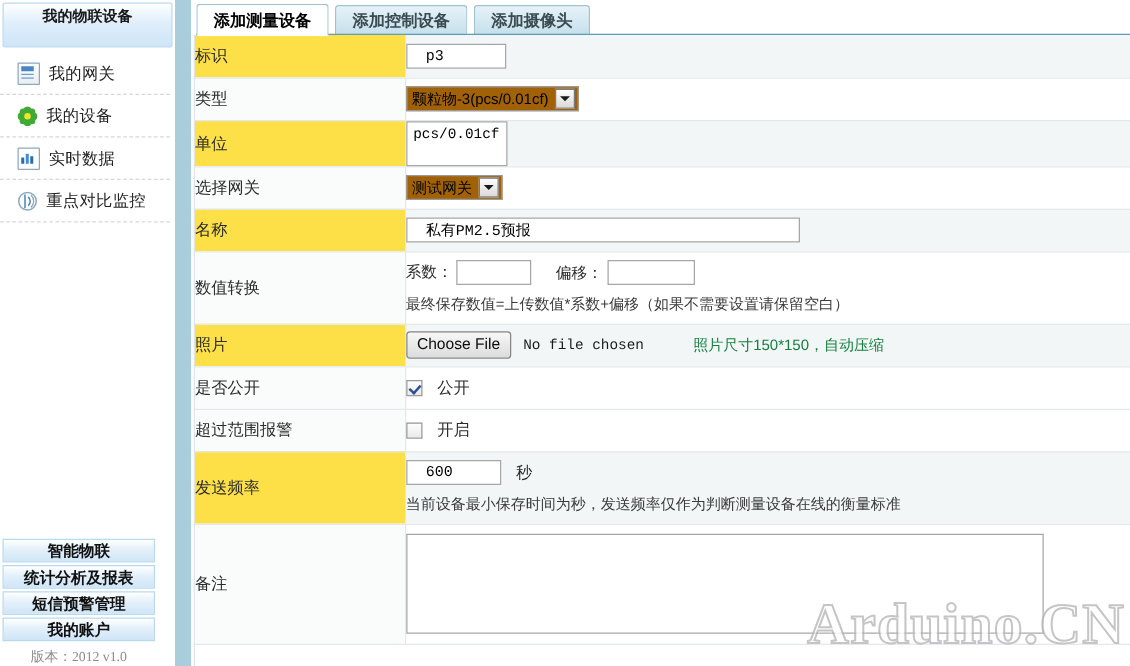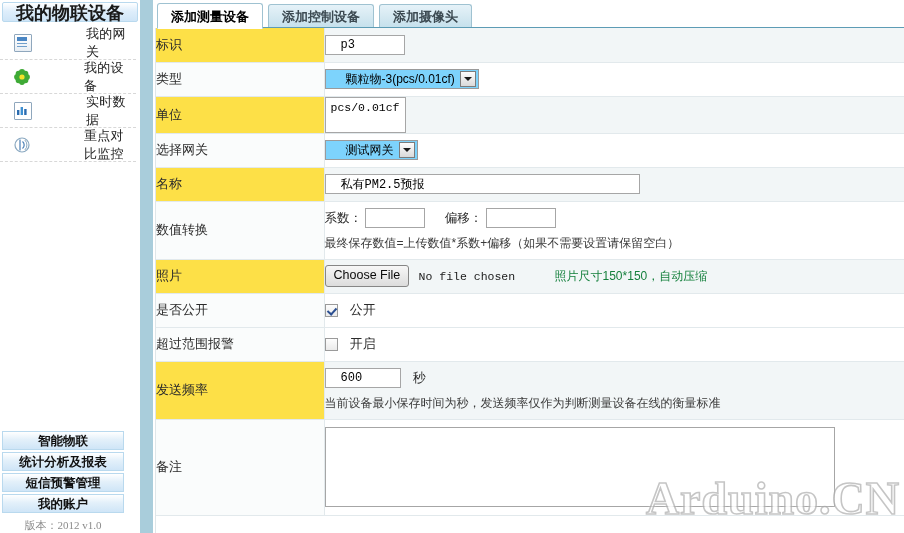--- a/index.html
+++ b/index.html
@@ -23,45 +23,44 @@
     width: 140px;
     min-width: 140px;
     height: 533px;
     background: #ffffff;
     box-sizing: border-box;
     display: flex;
     flex-direction: column;
   }
   .side-header {
     margin: 2px 2px 0 2px;
-    height: 20px;
+    height: 36px;
     line-height: 20px;
     text-align: center;
     font-weight: bold;
-    font-size: 18px;
+    font-size: 12px;
     color: #1a1a1a;
     background: linear-gradient(to bottom, #ffffff 0%, #dfeefb 45%, #cfe5f7 100%);
     border: 1px solid #b9d9ee;
     border-radius: 2px;
     box-sizing: border-box;
   }
   .side-nav {
     margin-top: 4px;
     flex: 0 0 auto;
   }
   .side-item {
     height: 34px;
     display: flex;
     align-items: center;
     padding-left: 14px;
     border-bottom: 1px dashed #d8d8d8;
     box-sizing: border-box;
     cursor: pointer;
     margin-right: 4px;
-    gap: 47px;
   }
   .side-item .label {
     font-size: 13px;
     color: #222;
     margin-left: 7px;
     letter-spacing: 0.3px;
   }
   .ico {
     width: 16px; height: 16px;
     display: inline-block;
@@ -243,23 +242,23 @@
   input.w70 { width: 70px; }
   input.w60 { width: 60px; }
   input.w310 { width: 315px; }
   input.w66 { width: 66px; }
 
   .selbox {
     display: inline-flex;
     align-items: center;
     height: 20px;
     border: 1px solid #9a9a9a;
-    background: #7dd3fc;
-    box-sizing: border-box;
-    padding: 0 2px 0 20px;
+    background: #a16207;
+    box-sizing: border-box;
+    padding: 0 2px 0 4px;
     vertical-align: middle;
     cursor: pointer;
   }
   .selbox .seltext {
     font-size: 12px;
     color: #000;
     font-family: "Liberation Sans", sans-serif;
     white-space: nowrap;
     padding-right: 5px;
   }

